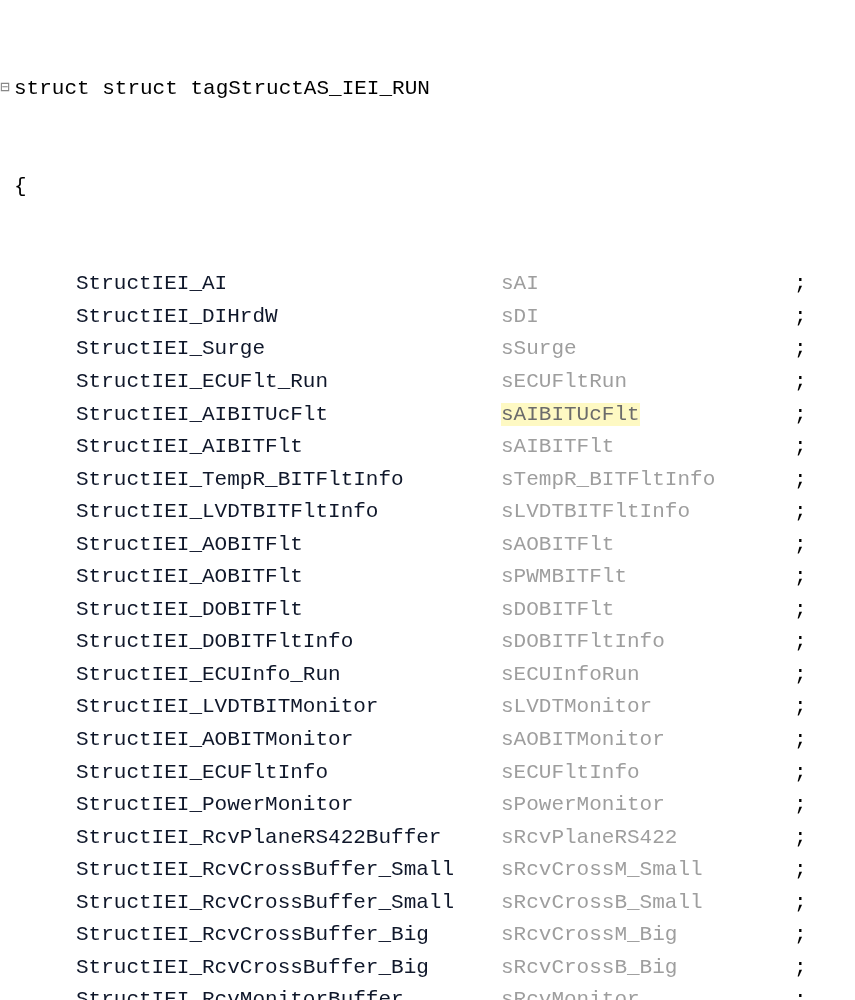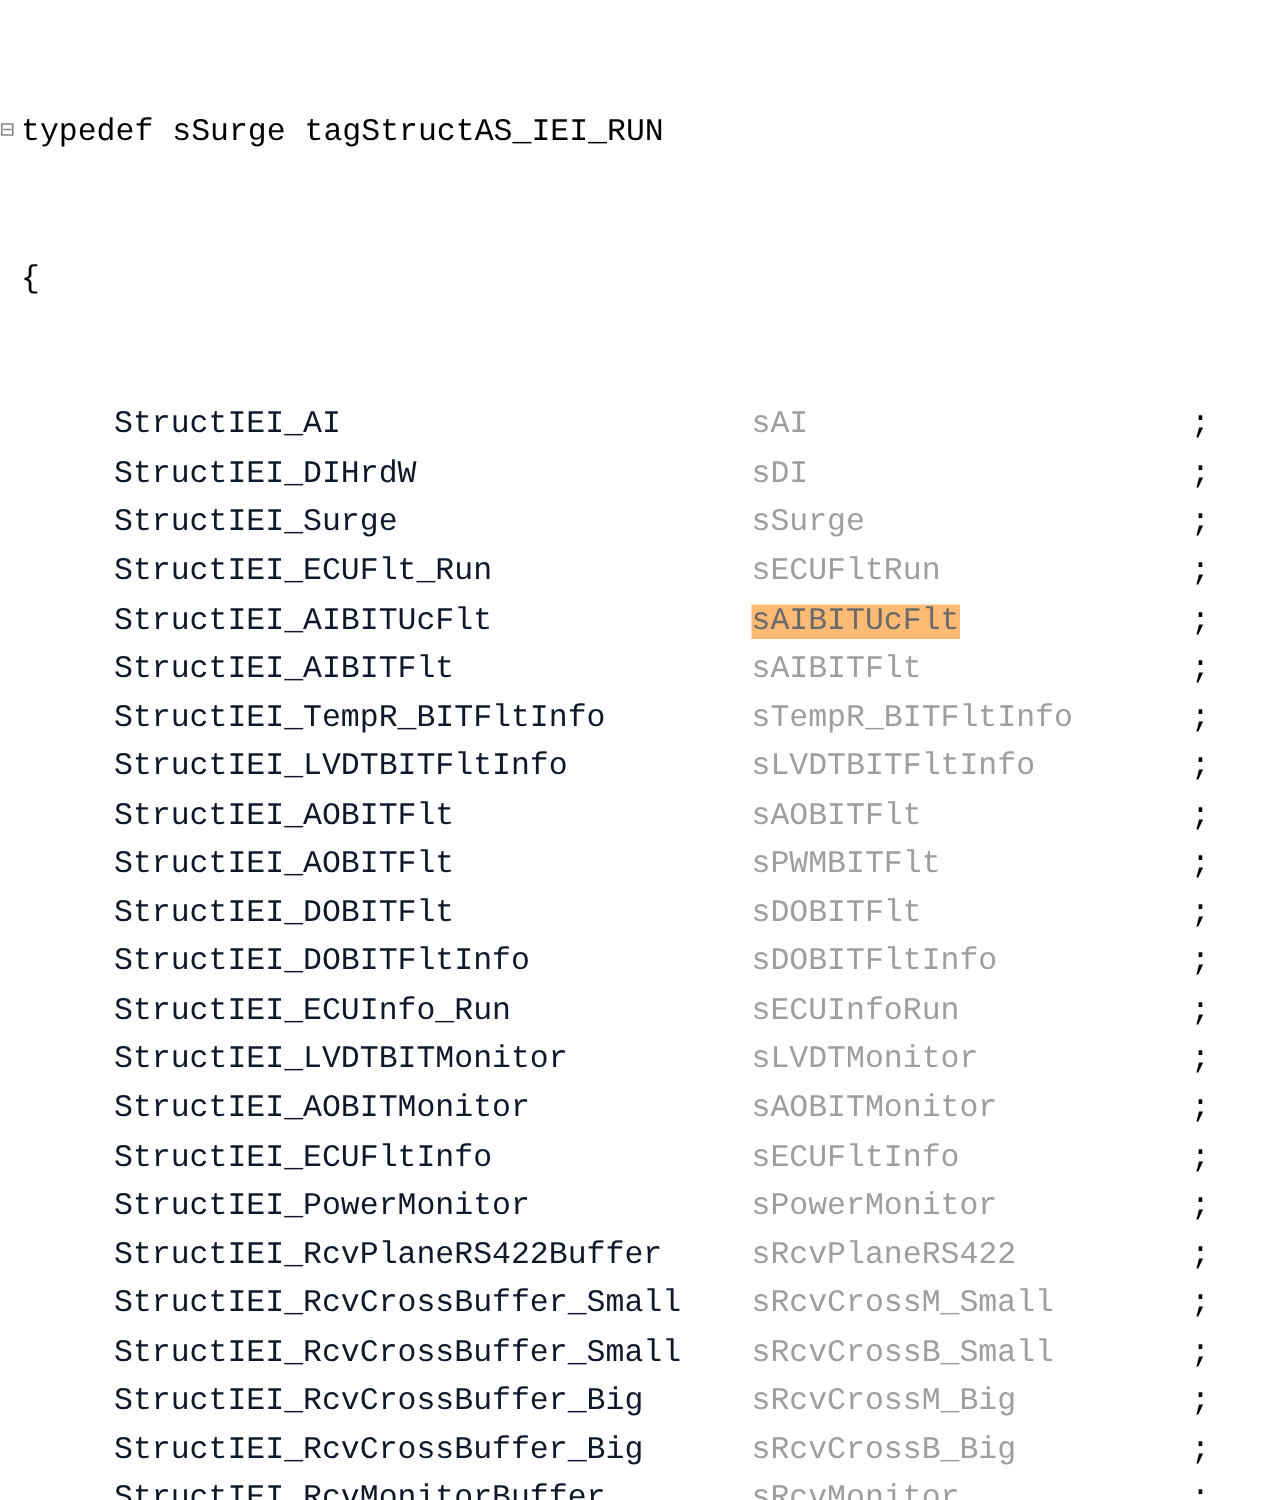--- a/index.html
+++ b/index.html
@@ -43,35 +43,35 @@
       display: inline-block;
       width: 425px;
       color: #0f172a;
     }
     .var-col {
       display: inline-block;
       width: 293px;
       color: #9e9e9e;
     }
     .highlighted {
-      background: #fdba74;
+      background: #fef9c3;
       color: #6b6b6b;
     }
     .semi {
       display: inline-block;
       color: #000000;
     }
   </style>
 </head>
 <body>
 
 <div class="code-block">
   <div class="line">
     <span class="prefix">⊟</span>
-    <span class="code-text">typedef sSurge tagStructAS_IEI_RUN</span>
+    <span class="code-text">struct struct tagStructAS_IEI_RUN</span>
   </div>
   <div class="line">
     <span class="prefix"> </span>
     <span class="code-text">{</span>
   </div>
   <div id="fields-container"><div class="line"><span class="prefix"> </span><span class="indent"></span><span class="type-col">StructIEI_AI</span><span class="var-col">sAI</span><span class="semi">;</span></div><div class="line"><span class="prefix"> </span><span class="indent"></span><span class="type-col">StructIEI_DIHrdW</span><span class="var-col">sDI</span><span class="semi">;</span></div><div class="line"><span class="prefix"> </span><span class="indent"></span><span class="type-col">StructIEI_Surge</span><span class="var-col">sSurge</span><span class="semi">;</span></div><div class="line"><span class="prefix"> </span><span class="indent"></span><span class="type-col">StructIEI_ECUFlt_Run</span><span class="var-col">sECUFltRun</span><span class="semi">;</span></div><div class="line"><span class="prefix"> </span><span class="indent"></span><span class="type-col">StructIEI_AIBITUcFlt</span><span class="var-col"><span class="highlighted">sAIBITUcFlt</span></span><span class="semi">;</span></div><div class="line"><span class="prefix"> </span><span class="indent"></span><span class="type-col">StructIEI_AIBITFlt</span><span class="var-col">sAIBITFlt</span><span class="semi">;</span></div><div class="line"><span class="prefix"> </span><span class="indent"></span><span class="type-col">StructIEI_TempR_BITFltInfo</span><span class="var-col">sTempR_BITFltInfo</span><span class="semi">;</span></div><div class="line"><span class="prefix"> </span><span class="indent"></span><span class="type-col">StructIEI_LVDTBITFltInfo</span><span class="var-col">sLVDTBITFltInfo</span><span class="semi">;</span></div><div class="line"><span class="prefix"> </span><span class="indent"></span><span class="type-col">StructIEI_AOBITFlt</span><span class="var-col">sAOBITFlt</span><span class="semi">;</span></div><div class="line"><span class="prefix"> </span><span class="indent"></span><span class="type-col">StructIEI_AOBITFlt</span><span class="var-col">sPWMBITFlt</span><span class="semi">;</span></div><div class="line"><span class="prefix"> </span><span class="indent"></span><span class="type-col">StructIEI_DOBITFlt</span><span class="var-col">sDOBITFlt</span><span class="semi">;</span></div><div class="line"><span class="prefix"> </span><span class="indent"></span><span class="type-col">StructIEI_DOBITFltInfo</span><span class="var-col">sDOBITFltInfo</span><span class="semi">;</span></div><div class="line"><span class="prefix"> </span><span class="indent"></span><span class="type-col">StructIEI_ECUInfo_Run</span><span class="var-col">sECUInfoRun</span><span class="semi">;</span></div><div class="line"><span class="prefix"> </span><span class="indent"></span><span class="type-col">StructIEI_LVDTBITMonitor</span><span class="var-col">sLVDTMonitor</span><span class="semi">;</span></div><div class="line"><span class="prefix"> </span><span class="indent"></span><span class="type-col">StructIEI_AOBITMonitor</span><span class="var-col">sAOBITMonitor</span><span class="semi">;</span></div><div class="line"><span class="prefix"> </span><span class="indent"></span><span class="type-col">StructIEI_ECUFltInfo</span><span class="var-col">sECUFltInfo</span><span class="semi">;</span></div><div class="line"><span class="prefix"> </span><span class="indent"></span><span class="type-col">StructIEI_PowerMonitor</span><span class="var-col">sPowerMonitor</span><span class="semi">;</span></div><div class="line"><span class="prefix"> </span><span class="indent"></span><span class="type-col">StructIEI_RcvPlaneRS422Buffer</span><span class="var-col">sRcvPlaneRS422</span><span class="semi">;</span></div><div class="line"><span class="prefix"> </span><span class="indent"></span><span class="type-col">StructIEI_RcvCrossBuffer_Small</span><span class="var-col">sRcvCrossM_Small</span><span class="semi">;</span></div><div class="line"><span class="prefix"> </span><span class="indent"></span><span class="type-col">StructIEI_RcvCrossBuffer_Small</span><span class="var-col">sRcvCrossB_Small</span><span class="semi">;</span></div><div class="line"><span class="prefix"> </span><span class="indent"></span><span class="type-col">StructIEI_RcvCrossBuffer_Big</span><span class="var-col">sRcvCrossM_Big</span><span class="semi">;</span></div><div class="line"><span class="prefix"> </span><span class="indent"></span><span class="type-col">StructIEI_RcvCrossBuffer_Big</span><span class="var-col">sRcvCrossB_Big</span><span class="semi">;</span></div><div class="line"><span class="prefix"> </span><span class="indent"></span><span class="type-col">StructIEI_RcvMonitorBuffer</span><span class="var-col">sRcvMonitor</span><span class="semi">;</span></div></div>
   
 </div>
 
 </body></html>

